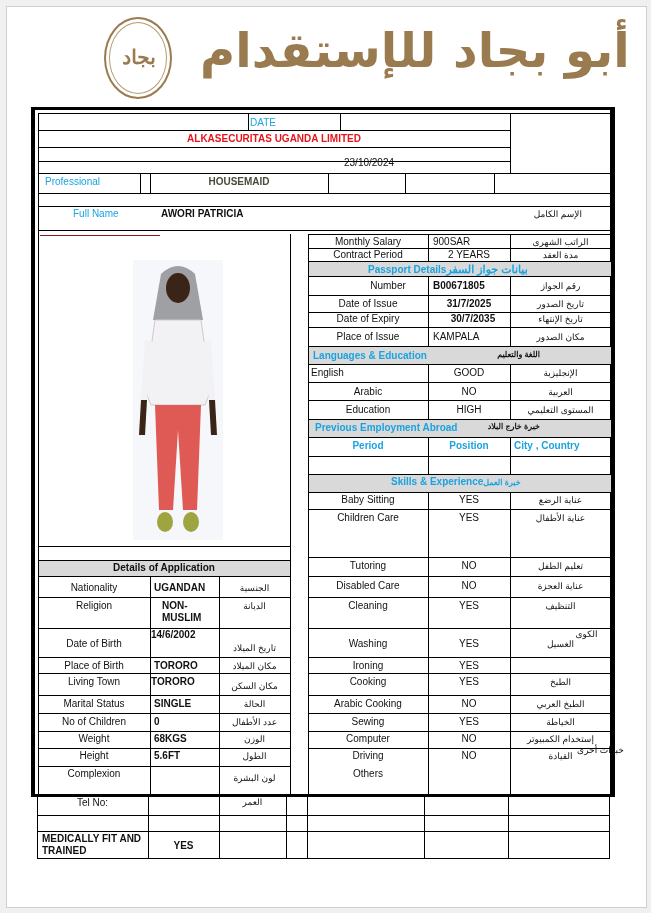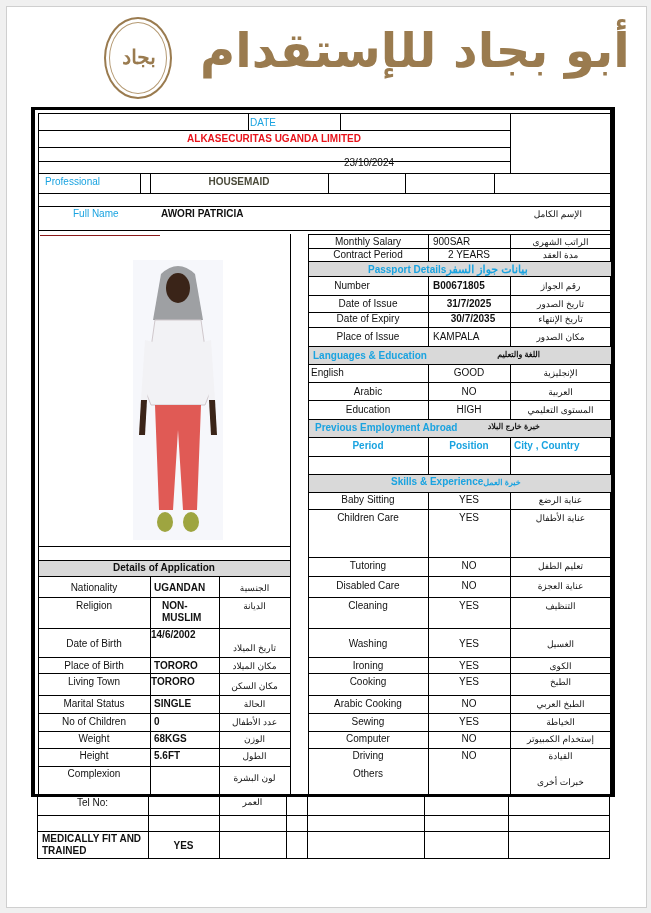--- a/index.html
+++ b/index.html
@@ -130,21 +130,21 @@
 <div>
   <div class="t c" style="left:308px;top:249px;width:120px;">Contract Period</div>
   <div class="t c" style="left:428px;top:249px;width:82px;">2 YEARS</div>
   <div class="t ar c" style="left:510px;top:249px;width:101px;">مدة العقد</div>
 </div>
 
 <div class="t b blue" style="left:368px;top:263px;">
   <span>Passport Details</span><span class="ar" style="font-size:11px;">بيانات جواز السفر</span>
 </div>
 <div>
-  <div class="t c" style="left:292px;top:280px;width:120px;">Number</div>
+  <div class="t c" style="left:308px;top:280px;width:120px;padding-left:20px;">Number</div>
   <div class="t b" style="left:433px;top:280px;">B00671805</div>
   <div class="t ar c" style="left:510px;top:280px;width:101px;">رقم الجواز</div>
 </div>
 <div>
   <div class="t c" style="left:308px;top:298px;width:120px;">Date of Issue</div>
   <div class="t b c" style="left:428px;top:298px;width:82px;">31/7/2025</div>
   <div class="t ar c" style="left:510px;top:298px;width:101px;">تاريخ الصدور</div>
 </div>
 <div>
   <div class="t c" style="left:308px;top:313px;width:120px;">Date of Expiry</div>
@@ -211,21 +211,21 @@
       <div class="t ar c" style="left:510px;top:600px;width:101px;">التنظيف</div>
     </div>
     <div>
       <div class="t c" style="left:308px;top:638px;width:120px;">Washing</div>
       <div class="t c" style="left:428px;top:638px;width:82px;">YES</div>
       <div class="t ar c" style="left:510px;top:638px;width:101px;">الغسيل</div>
     </div>
     <div>
       <div class="t c" style="left:308px;top:660px;width:120px;">Ironing</div>
       <div class="t c" style="left:428px;top:660px;width:82px;">YES</div>
-      <div class="t ar c" style="left:510px;top:660px;width:101px;">الكوى</div>
+      <div class="t ar c" style="left:510px;top:628px;width:101px;padding-left:26px;">الكوى</div>
     </div>
     <div>
       <div class="t c" style="left:308px;top:676px;width:120px;">Cooking</div>
       <div class="t c" style="left:428px;top:676px;width:82px;">YES</div>
       <div class="t ar c" style="left:510px;top:676px;width:101px;">الطبخ</div>
     </div>
     <div>
       <div class="t c" style="left:308px;top:698px;width:120px;">Arabic Cooking</div>
       <div class="t c" style="left:428px;top:698px;width:82px;">NO</div>
       <div class="t ar c" style="left:510px;top:698px;width:101px;">الطبخ العربي</div>
@@ -241,21 +241,21 @@
       <div class="t ar c" style="left:510px;top:733px;width:101px;">إستخدام الكمبيوتر</div>
     </div>
     <div>
       <div class="t c" style="left:308px;top:750px;width:120px;">Driving</div>
       <div class="t c" style="left:428px;top:750px;width:82px;">NO</div>
       <div class="t ar c" style="left:510px;top:750px;width:101px;">القيادة</div>
     </div>
     <div>
       <div class="t c" style="left:308px;top:768px;width:120px;">Others</div>
       <div class="t c" style="left:428px;top:768px;width:82px;"></div>
-      <div class="t ar c" style="left:510px;top:776px;width:101px;">خبرات أخرى</div>
+      <div class="t ar c" style="left:510px;top:744px;width:101px;padding-left:40px;">خبرات أخرى</div>
     </div>
   </div>
 
 <div class="hl" style="left:38px;top:546px;width:252px;"></div>
 <div class="gray" style="left:39px;top:561px;width:251px;height:15px;"></div>
 <div class="hl" style="left:38px;top:560px;width:252px;"></div>
 <div class="hl" style="left:38px;top:576px;width:252px;"></div>
 <div class="t b c" style="left:38px;top:562px;width:252px;">Details of Application</div>
 <div class="vl" style="left:150px;top:576px;height:220px;"></div>
 <div class="vl" style="left:219px;top:576px;height:220px;"></div>

